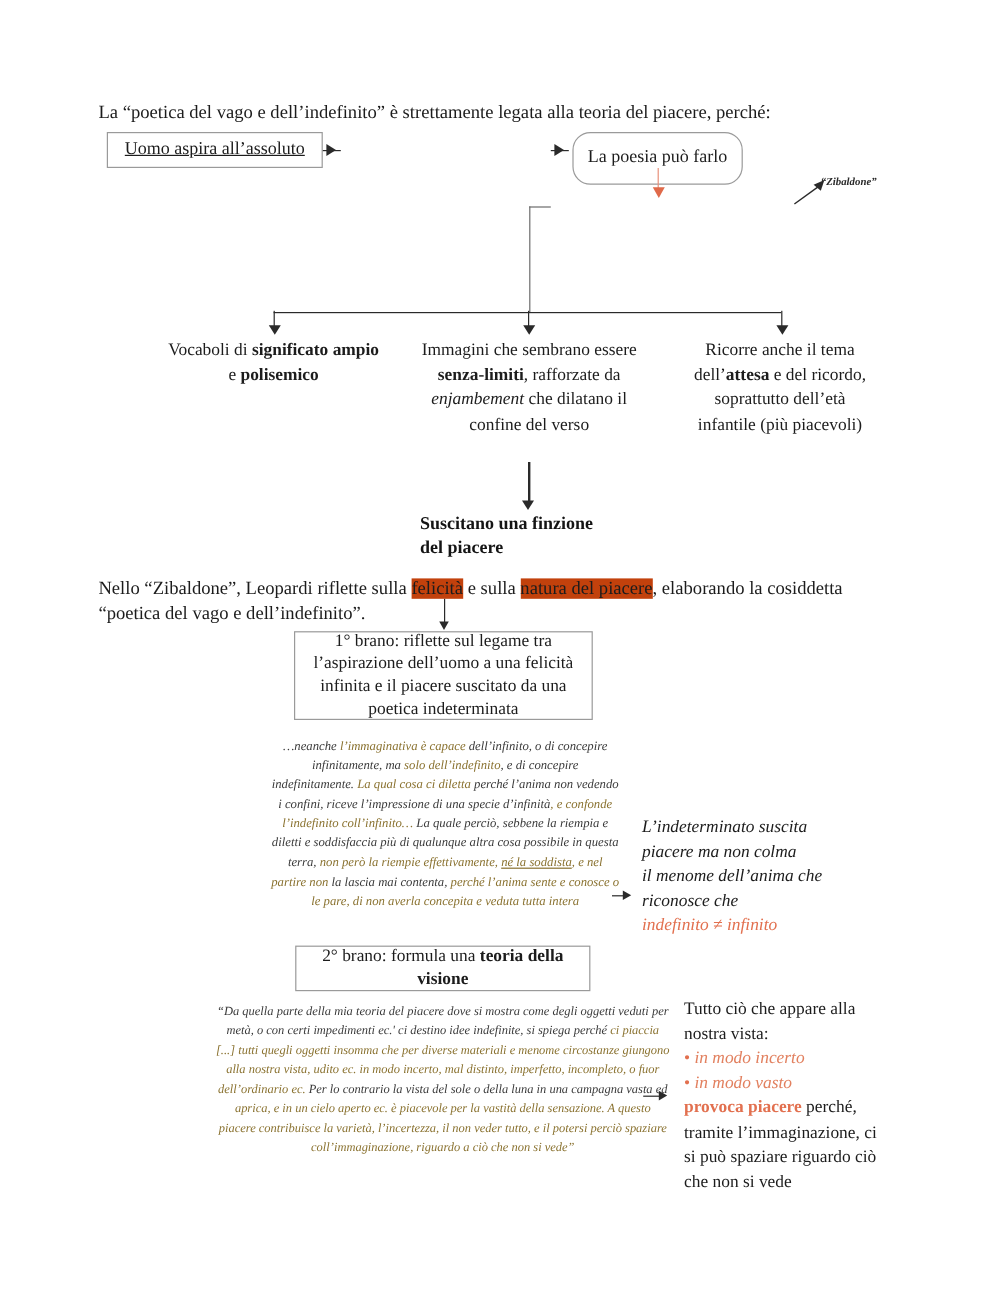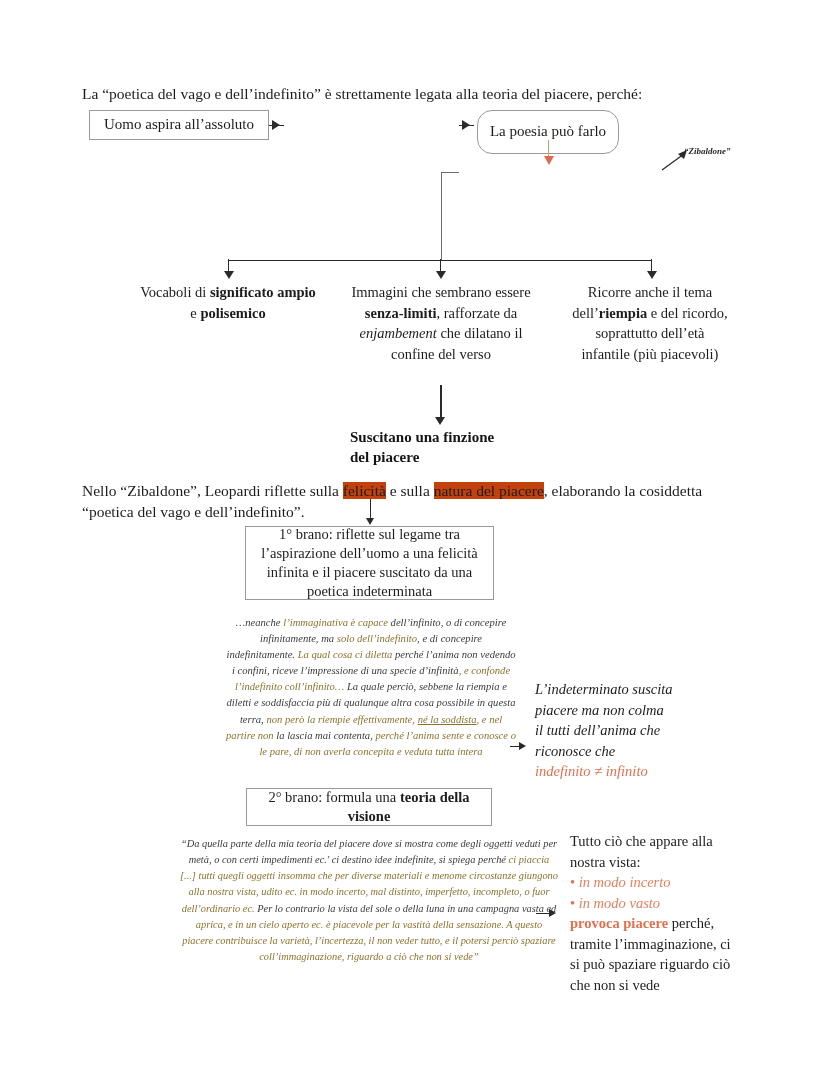--- a/index.html
+++ b/index.html
@@ -146,21 +146,21 @@
 </style>
 </head>
 <body>
 
 <div class="page">
 
   <div class="abs intro" style="left:82px;top:84px;width:660px;">
     <span>La </span><span>“poetica del vago e dell’indefinito”</span><span> è strettamente legata alla teoria del piacere, perché:</span>
   </div>
 
-  <div class="abs box" style="left:89px;top:110px;width:180px;height:30px;">
+  <div class="abs box" style="left:89px;top:110px;width:180px;height:30px;text-decoration:underline;">
     <span>Uomo aspira all’assoluto</span>
   </div>
   <div class="arrow-right" style="left:272px;top:120px;"></div>
   <div class="hline" style="left:269px;top:124.5px;width:15px;"></div>
 
   <div class="hline" style="left:459px;top:124.5px;width:15px;"></div>
   <div class="arrow-right" style="left:462px;top:120px;"></div>
 
   <div class="abs box" style="left:477px;top:110px;width:142px;height:44px;border-radius:15px;">
     <span>La poesia può farlo</span>
@@ -192,21 +192,21 @@
 
   <div class="branch" style="left:140px;top:282px;width:176px;">
     <span>Vocaboli di </span><span class="bold">significato ampio</span><span> e </span><span class="bold">polisemico</span>
   </div>
 
   <div class="branch" style="left:349px;top:282px;width:184px;">
     <span>Immagini che sembrano essere </span><span class="bold">senza-limiti</span><span>, rafforzate da </span><span class="ital">enjambement</span><span> che dilatano il confine del verso</span>
   </div>
 
   <div class="branch" style="left:570px;top:282px;width:160px;">
-    <span>Ricorre anche il tema dell’</span><span class="bold">riempia</span><span> e del ricordo, soprattutto dell’età infantile (più piacevoli)</span>
+    <span>Ricorre anche il tema dell’</span><span class="bold">attesa</span><span> e del ricordo, soprattutto dell’età infantile (più piacevoli)</span>
   </div>
 
   <div class="vline" style="left:440px;top:385px;height:34px;width:1.6px;"></div>
   <div class="arrow-down" style="left:435px;top:417px;"></div>
 
   <div class="center-strong" style="left:350px;top:428px;width:182px;">
     <span>Suscitano una finzione</span><br>
     <span>del piacere</span>
   </div>
 
@@ -224,21 +224,21 @@
   <div class="quote" style="left:226px;top:615px;width:290px;">
     <span>…neanche </span><span class="olive">l’immaginativa è capace</span><span> dell’infinito, o di concepire infinitamente, ma </span><span class="olive">solo dell’indefinito</span><span>, e di concepire indefinitamente. </span><span class="olive">La qual cosa ci diletta</span><span> perché l’anima non vedendo i confini, riceve l’impressione di una specie d’infinità</span><span class="olive">, e confonde l’indefinito coll’infinito…</span><span> La quale perciò, sebbene la riempia e diletti e soddisfaccia più di qualunque altra cosa possibile in questa terra, </span><span class="olive">non però la riempie effettivamente, </span><span class="olive-u">né la soddista</span><span class="olive">, e nel partire non</span><span> la lascia mai contenta, </span><span class="olive">perché l’anima sente e conosce o le pare, di non averla concepita e veduta tutta intera</span>
   </div>
 
   <div class="hline" style="left:510px;top:746px;width:10px;"></div>
   <div class="arrow-right-sm" style="left:519px;top:742px;"></div>
 
   <div class="note" style="left:535px;top:679px;width:200px;font-style:italic;">
     <div>L’indeterminato suscita</div>
     <div>piacere ma non colma</div>
-    <div>il tutti dell’anima che</div>
+    <div>il menome dell’anima che</div>
     <div>riconosce che</div>
     <div class="orange">indefinito ≠ infinito</div>
   </div>
 
   <div class="abs box" style="left:246px;top:788px;width:246px;height:38px;font-size:14.5px;">
     <span><span>2° brano: formula una </span><span class="bold">teoria della visione</span></span>
   </div>
 
   <div class="quote2" style="left:180px;top:836px;width:378px;">
     <span>“Da quella parte della mia teoria del piacere dove si mostra come degli oggetti veduti per metà, o con certi impedimenti ec.' ci destino idee indefinite, si spiega perché </span><span class="olive">ci piaccia [...] tutti quegli oggetti insomma che per diverse materiali e menome circostanze giungono alla nostra vista, udito ec. in modo incerto, mal distinto, imperfetto, incompleto, o fuor dell’ordinario ec.</span><span> Per lo contrario la vista del sole o della luna in una campagna vasta ed </span><span class="olive">aprica, e in un cielo aperto ec. è piacevole per la vastità della sensazione. A questo piacere contribuisce la varietà, l’incertezza, il non veder tutto, e il potersi perciò spaziare coll’immaginazione, riguardo a ciò che non si vede”</span>

